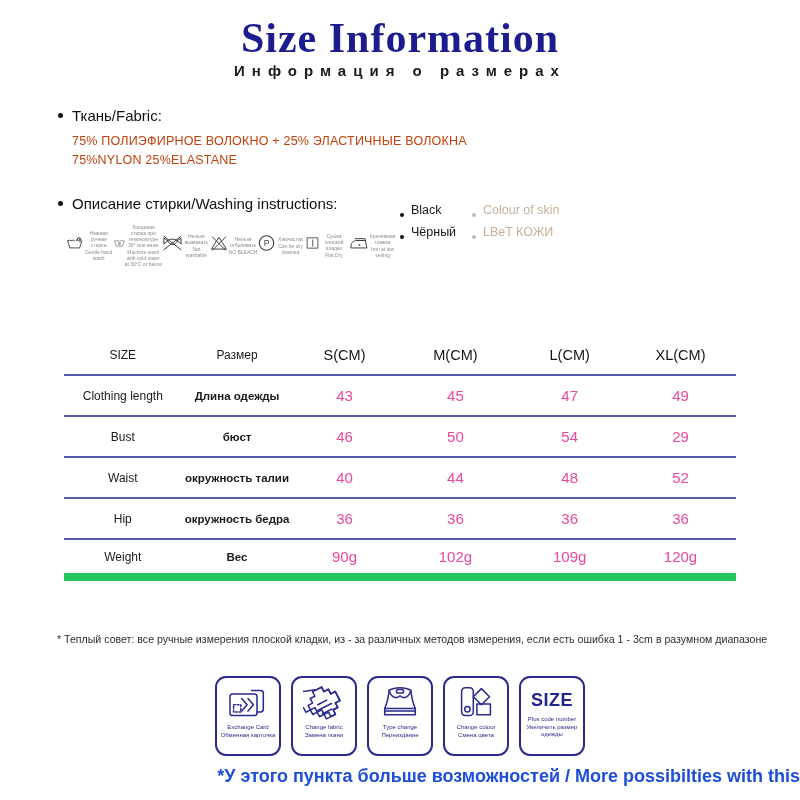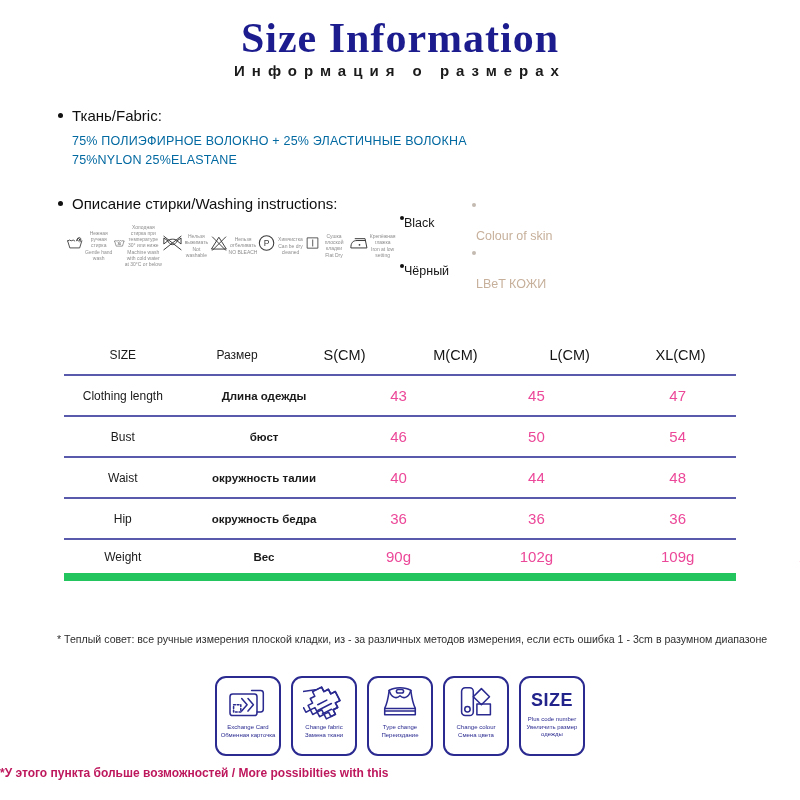--- a/index.html
+++ b/index.html
@@ -16,57 +16,57 @@
   }
   .subtitle {
     text-align:center; margin-top:0;
     font-size:15px; font-weight:600; letter-spacing:7px; color:#1b1b1b;
   }
   
   .section { margin-left:58px; }
   .fabric { margin-top:28px; }
   .bullet-label { display:flex; align-items:center; gap:9px; font-size:15px; color:#101010; }
   .dot { width:5px; height:5px; border-radius:50%; background:#111; flex:0 0 auto; }
-  .fabric-lines { margin-left:14px; margin-top:8px; font-size:12.5px; font-weight:500; color:#0369a1; line-height:19px; letter-spacing:0.2px; }
+  .fabric-lines { margin-left:14px; margin-top:8px; font-size:12.5px; font-weight:500; color:#c2410c; line-height:19px; letter-spacing:0.2px; }
   .washing { margin-top:25px; position:relative; }
   .wash-row { display:flex; width:312px; margin-left:8px; margin-top:7px; justify-content:space-between; }
   .wash-col { width:48px; display:flex; flex-direction:row; align-items:center; }
   .wash-col svg { height:24px; display:block; stroke:#3a3a3a; fill:none; stroke-width:1.6; stroke-linecap:round; stroke-linejoin:round; }
   .wash-cap { margin-top:5px; font-size:5px; line-height:6px; color:#8d8d8d; text-align:center; }
   .wash-cap .en { display:block; margin-top:1px; }
   
   .colors { position:absolute; left:400px; top:203px; font-size:12.5px; }
   .color-row { display:flex; align-items:center; margin-bottom:8px; }
-  .ccell { display:flex; align-items:flex-start; }
+  .ccell { display:flex; align-items:flex-end; gap:7px; }
   .ccell.first { width:72px; }
   .cdot { width:4px; height:4px; border-radius:50%; flex:0 0 auto; }
   .cdot.dark { background:#111; } .cdot.tan { background:#c3bab0; }
-  .ctext.dark { color:#161616; } .ctext.tan { color:#c7b09b;margin-top:26px; }
+  .ctext.dark { color:#161616; } .ctext.tan { color:#c7b09b; }
   
   .table-wrap { position:absolute; left:64px; right:64px; top:336px; }
   .trow { display:grid; grid-template-columns:17.5% 16.5% 15.5% 17.5% 16.5% 16.5%; align-items:center; border-bottom:2px solid #5a5aad; }
   .trow.thead { height:40px; }
-  .trow.tdata { height:41px;gap:27px; }
+  .trow.tdata { height:41px; }
   .trow.last { border-bottom:8px solid #22c55e; }
   .cell { text-align:center; }
   .h-label { font-size:12px; color:#1a1a1a; }
   .h-size { font-size:14.5px; color:#141414; }
   .c-en { font-size:12px; color:#1a1a1a; }
   .c-ru { font-size:11.5px; color:#1a1a1a;font-weight:bold; }
   .c-val { font-size:15px; color:#ec4899; }
   
   .footnotes { position:absolute; left:57px; right:40px; top:631px; font-size:10.6px; color:#2e2e2e; line-height:17px; white-space:nowrap; }
   
   .cards { position:absolute; left:0; right:0; top:676px; display:flex; justify-content:center; gap:10px; }
   .card { width:66px; height:80px; border:2px solid #2a2a90; border-radius:11px; display:flex; flex-direction:column; align-items:center; padding-top:7px; background:#fff; }
   .card svg { height:36px; display:block; stroke:#2a2a90; fill:none; stroke-width:1.7; stroke-linecap:round; stroke-linejoin:round; }
   .card-cap { margin-top:3px; font-size:6px; line-height:7.5px; color:#2a2a90; text-align:center; padding:0 3px; }
   .size-word { font-weight:800; font-size:18px; letter-spacing:0.5px; color:#23238c; margin-top:5px; margin-bottom:2px; font-family:"Liberation Sans",sans-serif; }
   
-  .footer-note { position:absolute; left:0; right:0; top:766px; text-align:left; font-size:12px; font-weight:600; color:#be185d; }
+  .footer-note { position:absolute; left:0; right:0; top:766px; text-align:right; font-size:18px; font-weight:600; color:#1d4ed8; }
 </style>
 </head>
 <body>
 
 <div class="title">Size Information</div>
 <div class="subtitle">Информация о размерах</div>
 
 <div class="section fabric">
   <div class="bullet-label">
     <span class="dot"></span>

